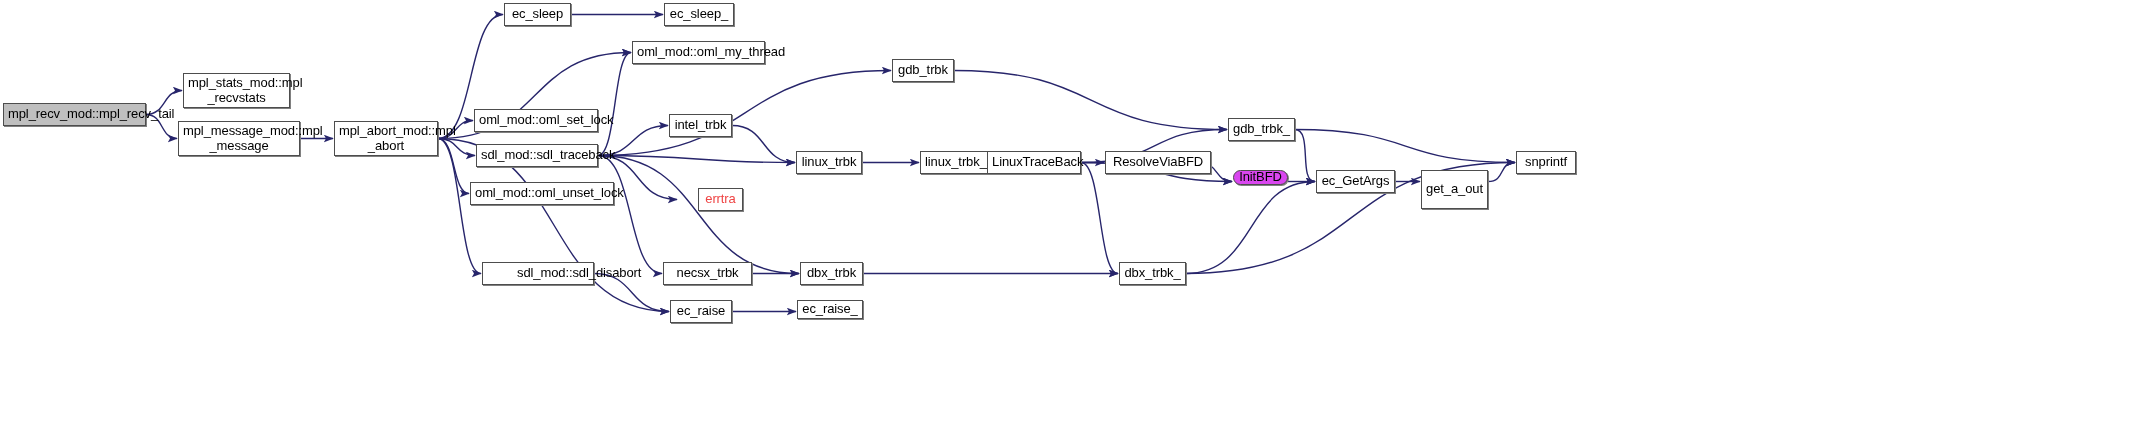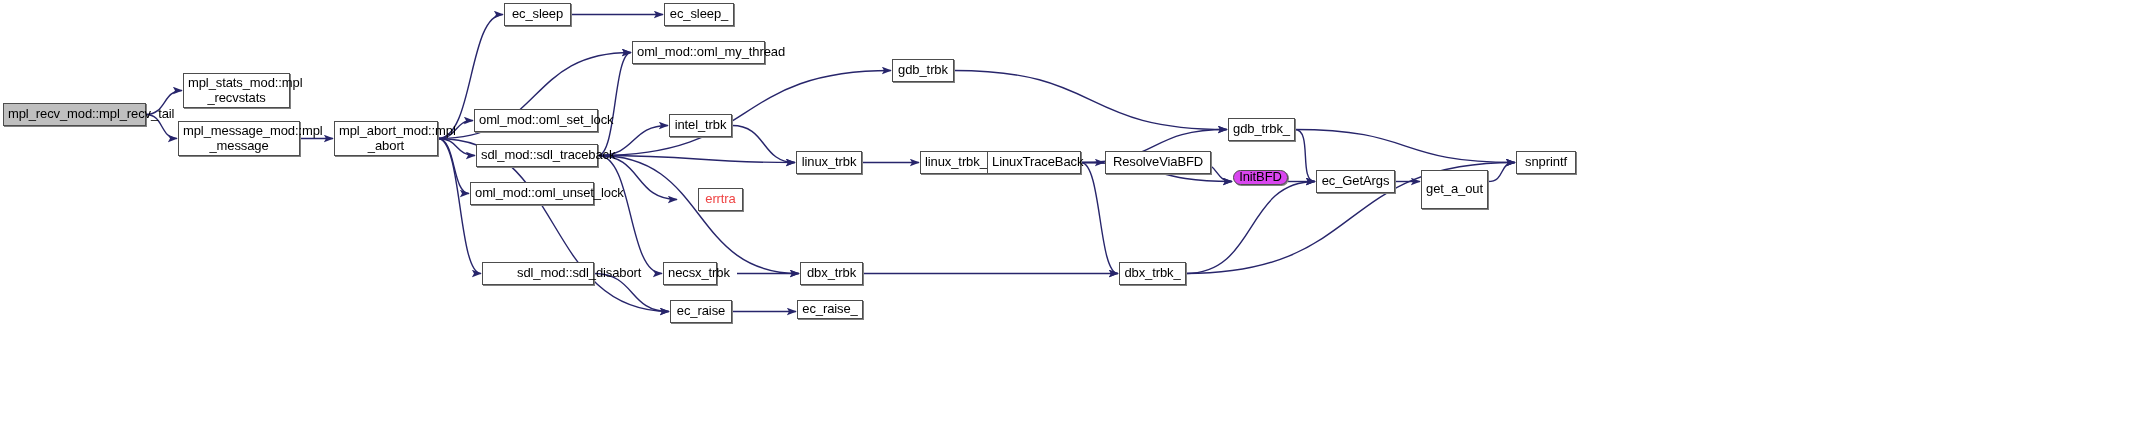--- a/index.html
+++ b/index.html
@@ -115,25 +115,25 @@
 _recvstats</span></div>
       <div class="node" style="left: 178px; top: 121px; width: 122px; height: 35px; border-color: rgb(77, 77, 77); background: rgb(255, 255, 255); color: rgb(0, 0, 0);"><span class="label">mpl_message_mod::mpl
 _message</span></div>
       <div class="node" style="left: 334px; top: 121px; width: 104px; height: 35px; border-color: rgb(77, 77, 77); background: rgb(255, 255, 255); color: rgb(0, 0, 0);"><span class="label">mpl_abort_mod::mpl
 _abort</span></div>
       <div class="node" style="left: 504px; top: 3px; width: 67px; height: 23px; border-color: rgb(77, 77, 77); background: rgb(255, 255, 255); color: rgb(0, 0, 0);"><span class="label">ec_sleep</span></div>
       <div class="node" style="left: 664px; top: 3px; width: 70px; height: 23px; border-color: rgb(77, 77, 77); background: rgb(255, 255, 255); color: rgb(0, 0, 0);"><span class="label">ec_sleep_</span></div>
       <div class="node" style="left: 632px; top: 41px; width: 133px; height: 23px; border-color: rgb(77, 77, 77); background: rgb(255, 255, 255); color: rgb(0, 0, 0);"><span class="label">oml_mod::oml_my_thread</span></div>
       <div class="node" style="left: 474px; top: 109px; width: 124px; height: 23px; border-color: rgb(77, 77, 77); background: rgb(255, 255, 255); color: rgb(0, 0, 0);"><span class="label">oml_mod::oml_set_lock</span></div>
       <div class="node" style="left: 476px; top: 144px; width: 122px; height: 23px; border-color: rgb(77, 77, 77); background: rgb(255, 255, 255); color: rgb(0, 0, 0);"><span class="label">sdl_mod::sdl_traceback</span></div>
-      <div class="node" style="left: 470px; top: 182px; width: 124px; height: 23px; border-color: rgb(77, 77, 77); background: rgb(255, 255, 255); color: rgb(0, 0, 0); justify-content: center;"><span class="label">oml_mod::oml_unset_lock</span></div>
+      <div class="node" style="left: 470px; top: 182px; width: 144px; height: 23px; border-color: rgb(77, 77, 77); background: rgb(255, 255, 255); color: rgb(0, 0, 0); justify-content: center;"><span class="label">oml_mod::oml_unset_lock</span></div>
       <div class="node" style="left: 482px; top: 262px; width: 112px; height: 23px; border-color: rgb(77, 77, 77); background: rgb(255, 255, 255); color: rgb(0, 0, 0); padding-left: 30px;"><span class="label">sdl_mod::sdl_disabort</span></div>
       <div class="node" style="left: 669px; top: 114px; width: 63px; height: 23px; border-color: rgb(77, 77, 77); background: rgb(255, 255, 255); color: rgb(0, 0, 0);"><span class="label">intel_trbk</span></div>
       <div class="node" style="left: 698px; top: 188px; width: 45px; height: 23px; border-color: rgb(77, 77, 77); background: rgb(255, 255, 255); color: #ef4444;"><span class="label">errtra</span></div>
-      <div class="node" style="left: 663px; top: 262px; width: 54px; height: 23px; border-color: rgb(77, 77, 77); background: rgb(255, 255, 255); color: rgb(0, 0, 0);"><span class="label">necsx_trbk</span></div>
+      <div class="node" style="left: 663px; top: 262px; width: 89px; height: 23px; border-color: rgb(77, 77, 77); background: rgb(255, 255, 255); color: rgb(0, 0, 0);"><span class="label">necsx_trbk</span></div>
       <div class="node" style="left: 670px; top: 300px; width: 62px; height: 23px; border-color: rgb(77, 77, 77); background: rgb(255, 255, 255); color: rgb(0, 0, 0);"><span class="label">ec_raise</span></div>
       <div class="node" style="left: 797px; top: 300px; width: 66px; height: 19px; border-color: rgb(77, 77, 77); background: rgb(255, 255, 255); color: rgb(0, 0, 0);"><span class="label">ec_raise_</span></div>
       <div class="node" style="left: 796px; top: 151px; width: 66px; height: 23px; border-color: rgb(77, 77, 77); background: rgb(255, 255, 255); color: rgb(0, 0, 0);"><span class="label">linux_trbk</span></div>
       <div class="node" style="left: 920px; top: 151px; width: 70px; height: 23px; border-color: rgb(77, 77, 77); background: rgb(255, 255, 255); color: rgb(0, 0, 0);"><span class="label">linux_trbk_</span></div>
       <div class="node" style="left: 800px; top: 262px; width: 63px; height: 23px; border-color: rgb(77, 77, 77); background: rgb(255, 255, 255); color: rgb(0, 0, 0);"><span class="label">dbx_trbk</span></div>
       <div class="node" style="left: 987px; top: 151px; width: 94px; height: 23px; border-color: rgb(77, 77, 77); background: rgb(255, 255, 255); color: rgb(0, 0, 0);"><span class="label">LinuxTraceBack</span></div>
       <div class="node" style="left: 1105px; top: 151px; width: 106px; height: 23px; border-color: rgb(77, 77, 77); background: rgb(255, 255, 255); color: rgb(0, 0, 0);"><span class="label">ResolveViaBFD</span></div>
       <div class="node" style="left: 1233px; top: 170px; width: 55px; height: 15px; border-color: rgb(77, 77, 77); background: #d946ef; color: rgb(0, 0, 0); border-radius: 8px;"><span class="label">InitBFD</span></div>
       <div class="node" style="left: 892px; top: 59px; width: 62px; height: 23px; border-color: rgb(77, 77, 77); background: rgb(255, 255, 255); color: rgb(0, 0, 0);"><span class="label">gdb_trbk</span></div>
       <div class="node" style="left: 1228px; top: 118px; width: 67px; height: 23px; border-color: rgb(77, 77, 77); background: rgb(255, 255, 255); color: rgb(0, 0, 0);"><span class="label">gdb_trbk_</span></div>

